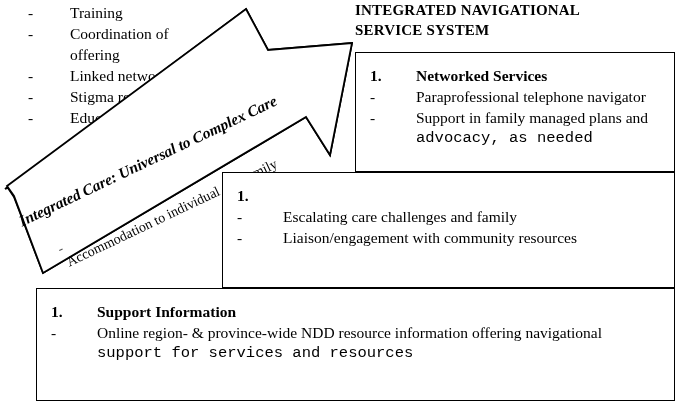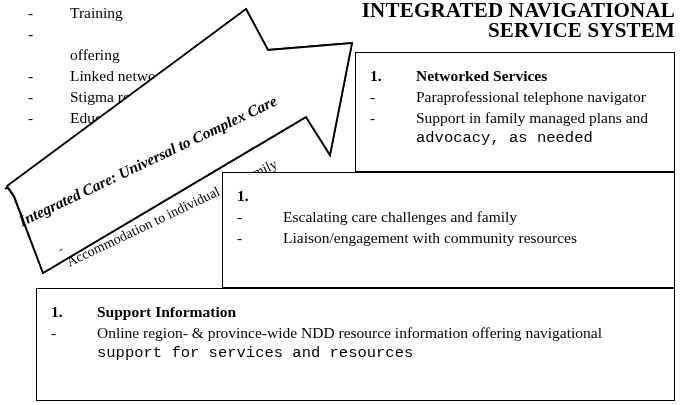--- a/index.html
+++ b/index.html
@@ -19,21 +19,21 @@
     font-size:15.5px;line-height:21px;
   }
   .left-list .row{display:flex;align-items:flex-start;}
   .left-list .dash{width:42px;flex:0 0 42px;}
   .left-list .txt{flex:1 1 auto;}
   .left-list .cont{margin-left:42px;}
 
   
   .title{
     position:absolute;left:355px;top:0px;width:320px;
-    text-align:right;font-weight:bold;font-size:21px;line-height:20px;
+    text-align:left;font-weight:bold;font-size:15px;line-height:20px;
     letter-spacing:.2px;
   }
 
   
   #arrow-svg{position:absolute;left:0;top:0;width:685px;height:405px;pointer-events:none;}
   #arrow-svg .arrow-shape{fill:#ffffff;stroke:#000000;stroke-width:1.8;stroke-linejoin:miter;}
 
   
   .arrow-label{
     position:absolute;
@@ -80,20 +80,21 @@
 
 <div id="stage">
 
   <div class="left-list">
     <div class="row">
       <span class="dash">-</span>
       <span class="txt">Training</span>
     </div>
     <div class="row">
       <span class="dash">-</span>
+      <span class="txt">Coordination of</span>
     </div>
     <div class="cont">offering</div>
     <div class="row">
       <span class="dash">-</span>
       <span class="txt">Linked networks</span>
     </div>
     <div class="row">
       <span class="dash">-</span>
       <span class="txt">Stigma reduction</span>
     </div>

